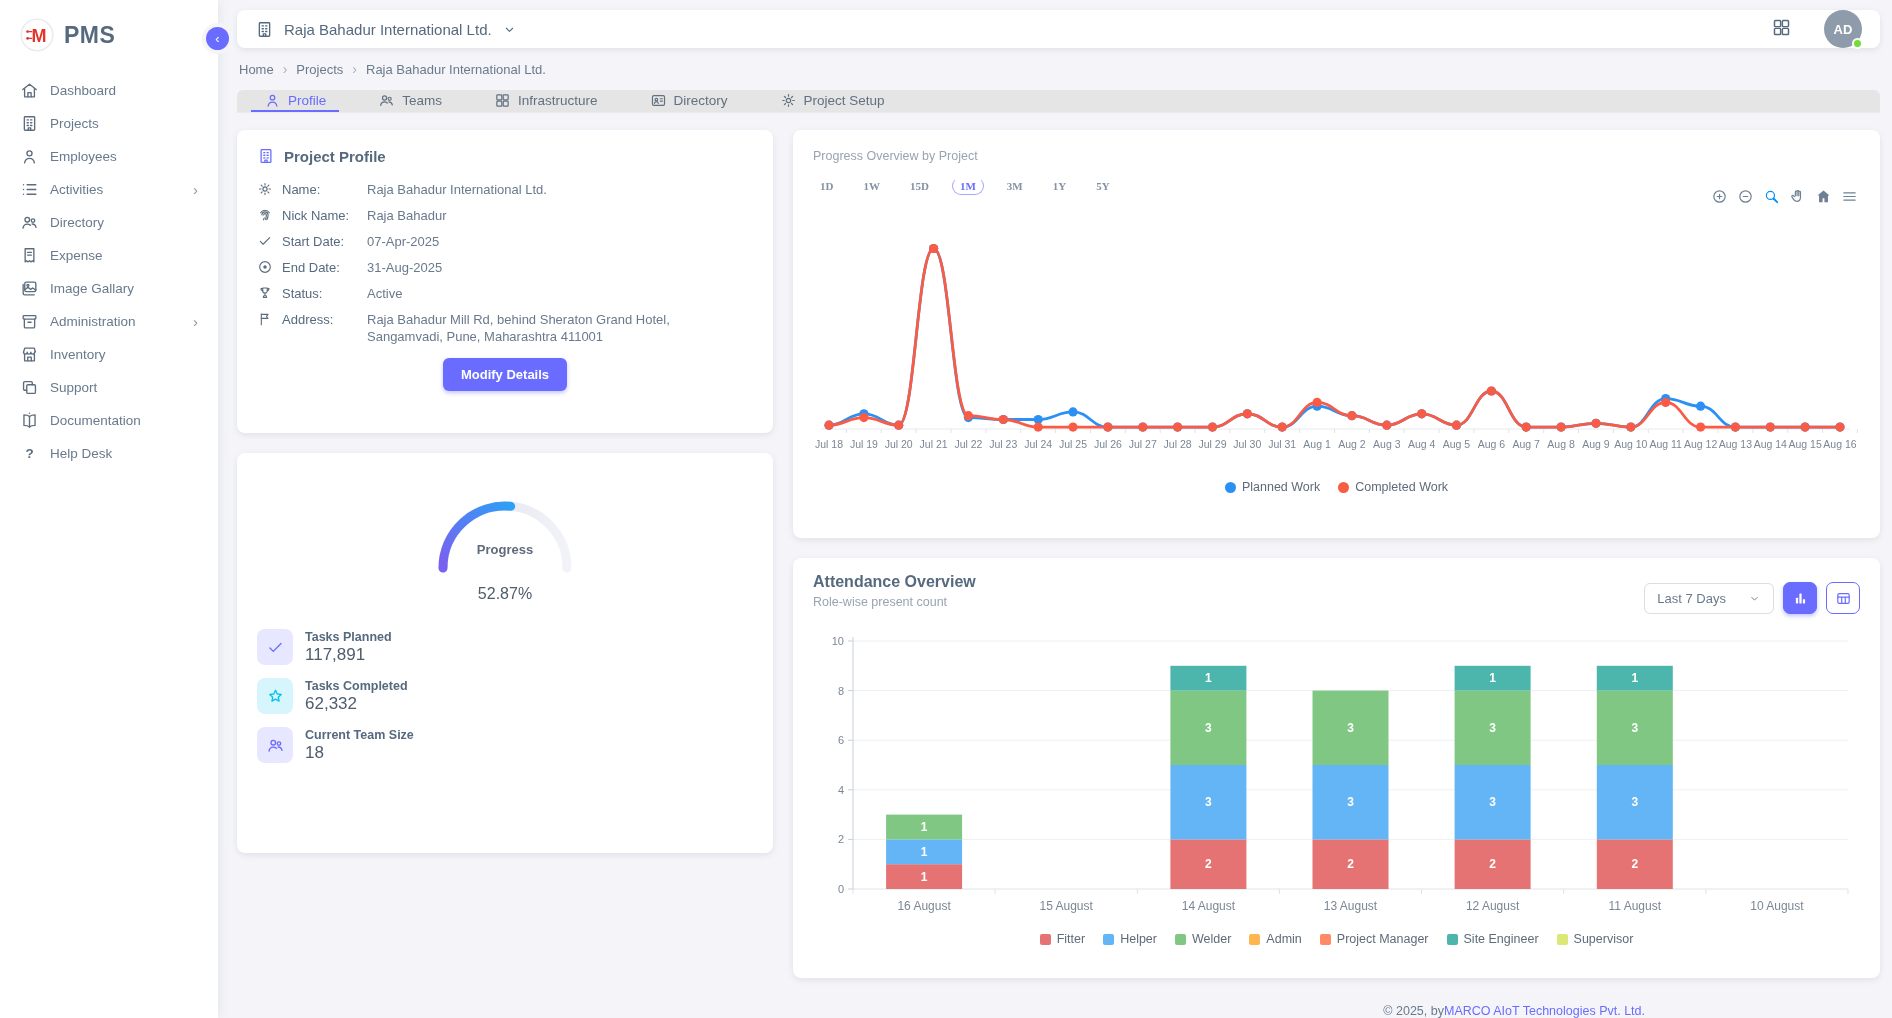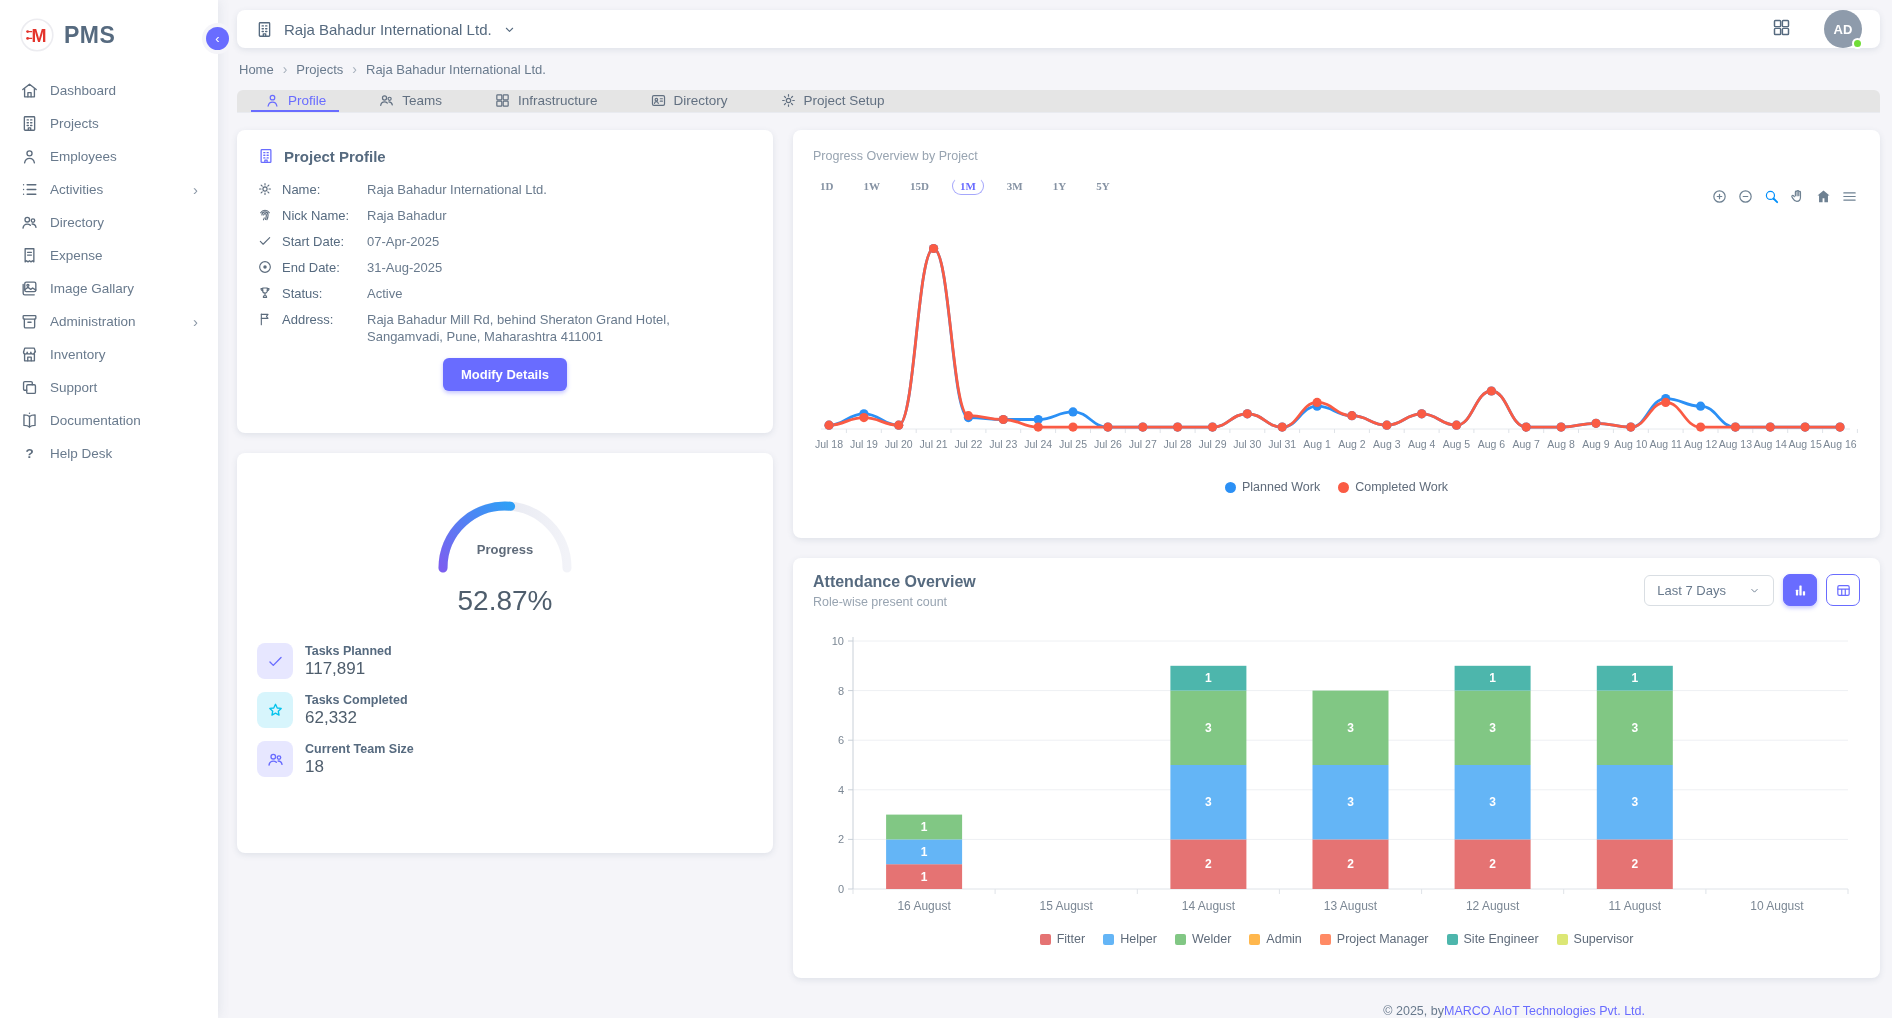--- a/index.html
+++ b/index.html
@@ -57,21 +57,21 @@
   .p-row{display:flex;align-items:flex-start;gap:9px;line-height:17px}
   .p-row .ic{width:16px;height:16px;color:#5d6c7d;margin-top:0}
   .p-label{width:76px;flex-shrink:0;color:#566a7f}
   .p-value{color:#697a8d;max-width:372px}
   .modify-btn{display:block;margin:13px auto 0;background:#696cff;color:#fff;border:none;border-radius:6px;padding:9px 18px;font-size:13px;font-weight:bold;cursor:pointer;box-shadow:0 2px 4px rgba(105,108,255,.4);font-family:"Liberation Sans",sans-serif}
 
   
   .stats-card{height:400px;padding:17px 20px}
   .gauge-wrap{width:150px;margin:22px auto 0;position:relative;text-align:center}
   .gauge-label{position:absolute;left:0;right:0;top:50px;font-size:13px;font-weight:bold;color:#5f6b7a}
-  .gauge-value{font-size:28px;color:#4e5d6c;margin-top:8px}
+  .gauge-value{font-size:16px;color:#4e5d6c;margin-top:8px}
   .stat-items{margin-top:26px;display:flex;flex-direction:column;gap:13px}
   .stat-item{display:flex;align-items:center;gap:12px}
   .stat-tile{width:36px;height:36px;border-radius:8px;display:flex;align-items:center;justify-content:center}
   .stat-tile .ic{width:19px;height:19px}
   .tile-purple{background:#e7e7ff;color:#696cff}
   .tile-cyan{background:#d7f5fc;color:#03c3ec}
   .stat-label{font-size:12.5px;font-weight:bold;color:#566a7f}
   .stat-value{font-size:17px;color:#4e5d6c;margin-top:1px}
 
   
@@ -86,21 +86,21 @@
   .tool-btn .ic{width:17px;height:17px}
   .tool-btn.active{color:#008ffb}
   .line-chart-mount{margin-top:30px}
   .legend{display:flex;justify-content:center;gap:18px;margin-top:6px}
   .legend-item{display:flex;align-items:center;gap:6px;font-size:12.5px;color:#5f6b7a;cursor:pointer}
   .legend-dot{width:11px;height:11px;border-radius:50%}
   .legend-sq{width:11px;height:11px;border-radius:2px}
 
   
   .attendance-card{height:420px;padding:15px 20px;position:relative}
-  .att-controls{position:absolute;right:20px;top:16px;display:flex;align-items:center;gap:9px}
+  .att-controls{position:absolute;right:20px;top:24px;display:flex;align-items:center;gap:9px}
   .select{display:flex;align-items:center;gap:22px;border:1px solid #d9dee3;border-radius:6px;padding:7px 12px;font-size:13px;color:#697a8d;cursor:pointer;background:#fff}
   .select .ic{width:13px;height:13px}
   .icon-btn{width:34px;height:32px;border-radius:7px;display:flex;align-items:center;justify-content:center;cursor:pointer}
   .icon-btn .ic{width:17px;height:17px}
   .icon-btn.filled{background:#696cff;border:1px solid #696cff;color:#fff;box-shadow:0 2px 4px rgba(105,108,255,.4)}
   .icon-btn.outline{background:#fff;border:1px solid #696cff;color:#696cff}
   .bar-chart-mount{margin-top:22px}
 
   .footer{display:flex;justify-content:flex-end;padding:6px 235px 0 0;font-size:12.5px;color:#697a8d}
   .footer a{color:#696cff;text-decoration:none;cursor:pointer}

